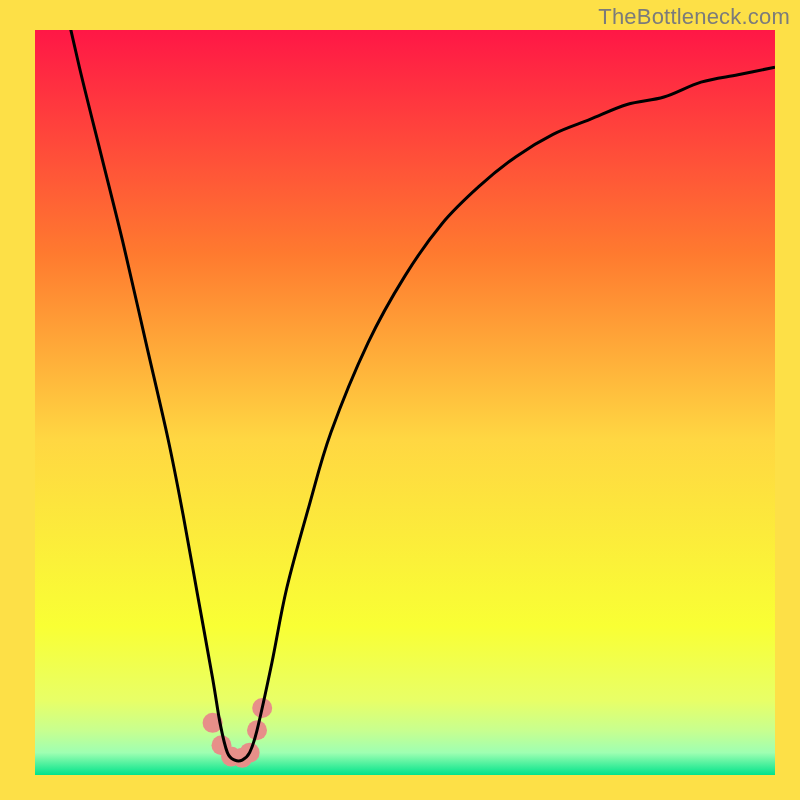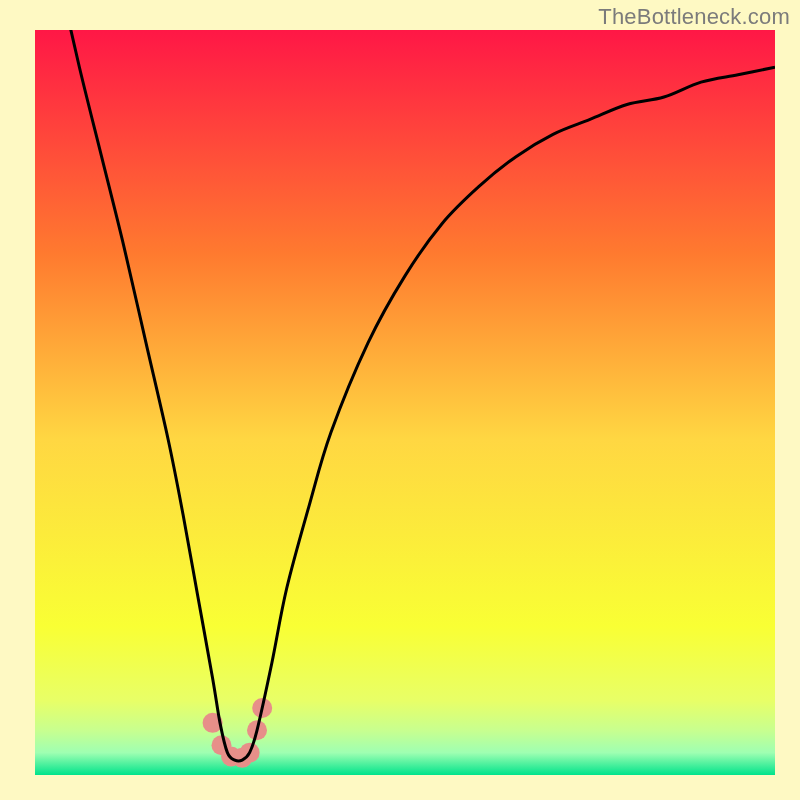--- a/index.html
+++ b/index.html
@@ -10,21 +10,21 @@
     background: #000;
     overflow: hidden;
     font-family: Arial, Helvetica, sans-serif;
   }
   .frame {
     position: absolute;
     left: 0;
     top: 0;
     width: 800px;
     height: 800px;
-    background: #fef9c3;
+    background: #fde047;
   }
   .plot-area {
     position: absolute;
     left: 35px;
     top: 30px;
     width: 740px;
     height: 745px;
     overflow: hidden;
   }
   .gradient {

